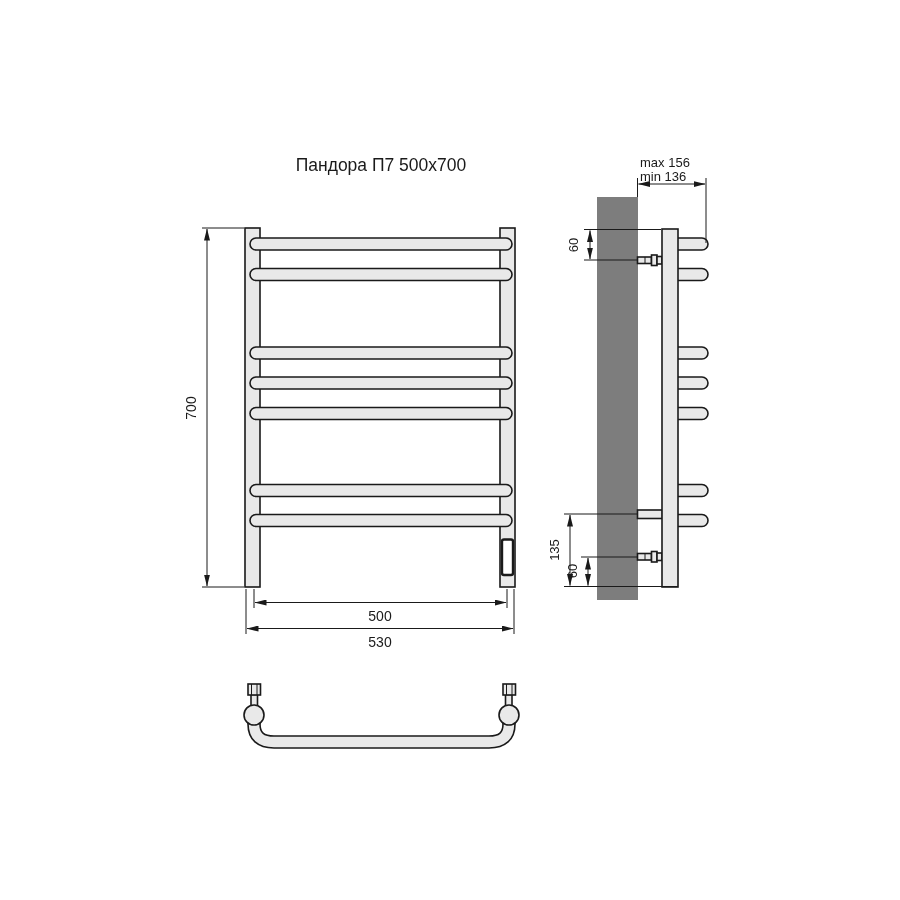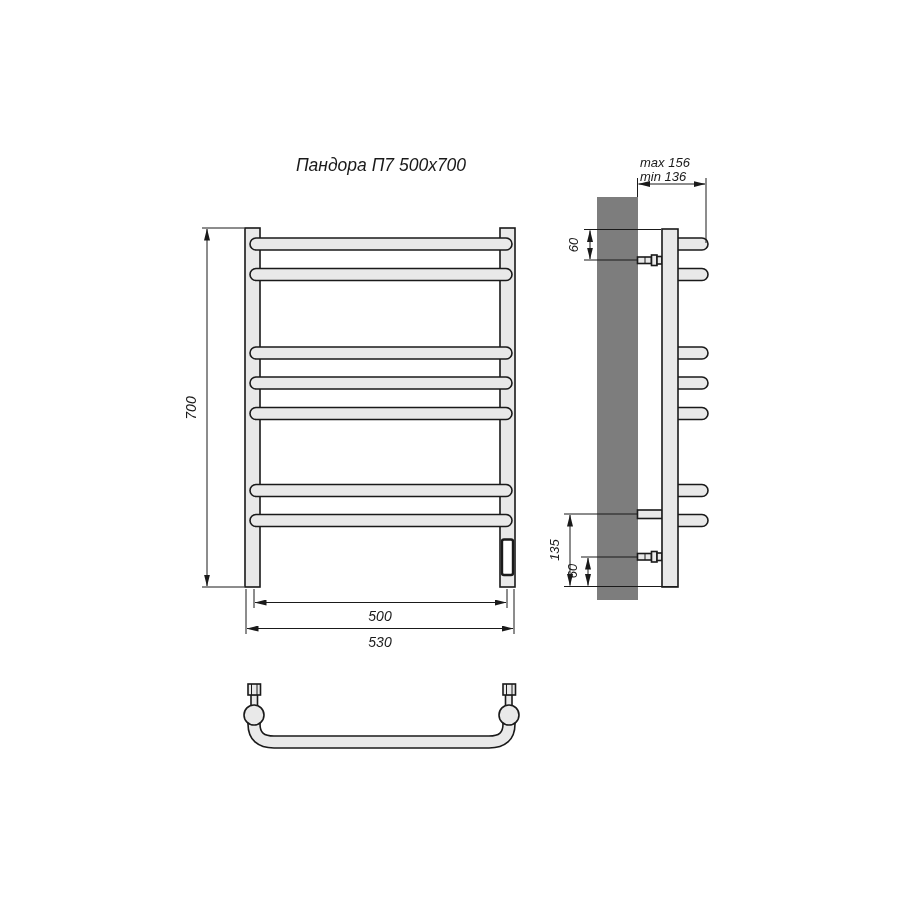--- a/index.html
+++ b/index.html
@@ -2,21 +2,21 @@
 <html style="--line: #1a1a1a; --fill-light: #e9e9e9; --fill-wall: #7d7d7d; --background: #ffffff;"><head>
 <meta charset="utf-8">
 <style>
   :root{
     --line:#1a1a1a;
     --fill-light:#e9e9e9;
     --fill-wall:#7d7d7d;
     --background:#ffffff;
   }
   html,body{margin:0;padding:0;background:var(--background);}
-  .stage{width:828px;height:900px;background:var(--background);position:relative;overflow:hidden;font-style:italic;}
+  .stage{width:828px;height:900px;background:var(--background);position:relative;overflow:hidden;}
   svg{display:block;}
   .ol{fill:var(--fill-light);stroke:var(--line);stroke-width:1.6px;}
   .wall{fill:var(--fill-wall);stroke:none;}
   .dim{stroke:var(--line);stroke-width:1px;fill:none;}
   .ext{stroke:var(--line);stroke-width:1px;fill:none;}
   .inner-line{stroke:var(--line);stroke-width:1px;fill:none;}
   .tube-dark{stroke:var(--line);stroke-width:13.6px;fill:none;}
   .tube-light{stroke:var(--fill-light);stroke-width:10.4px;fill:none;}
   .powerbox{fill:var(--background);stroke:var(--line);stroke-width:2.4px;}
   text{fill:var(--line);font-family:"Liberation Sans","DejaVu Sans",sans-serif;}

